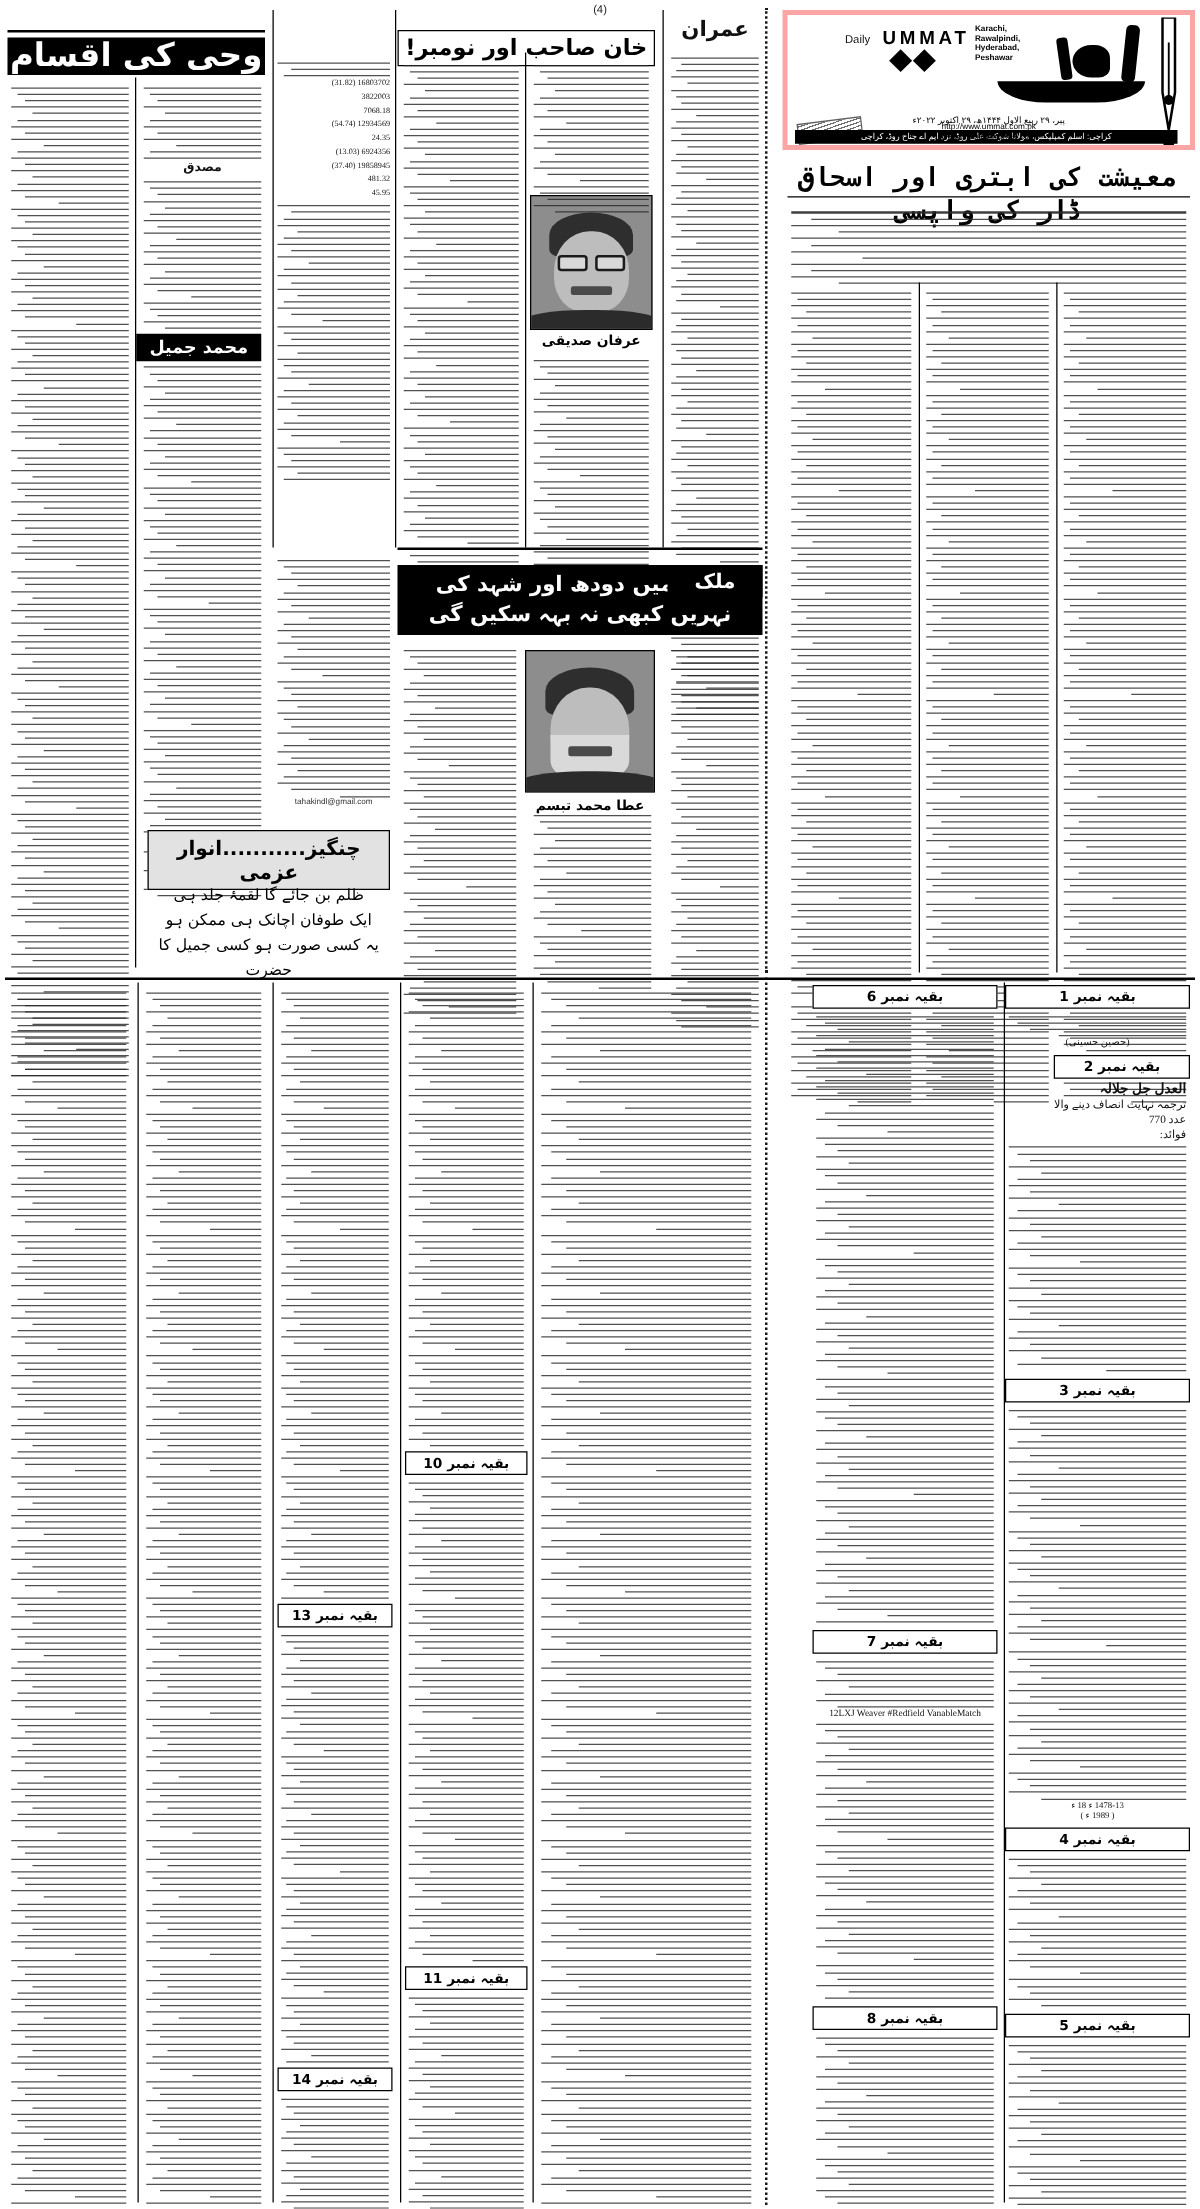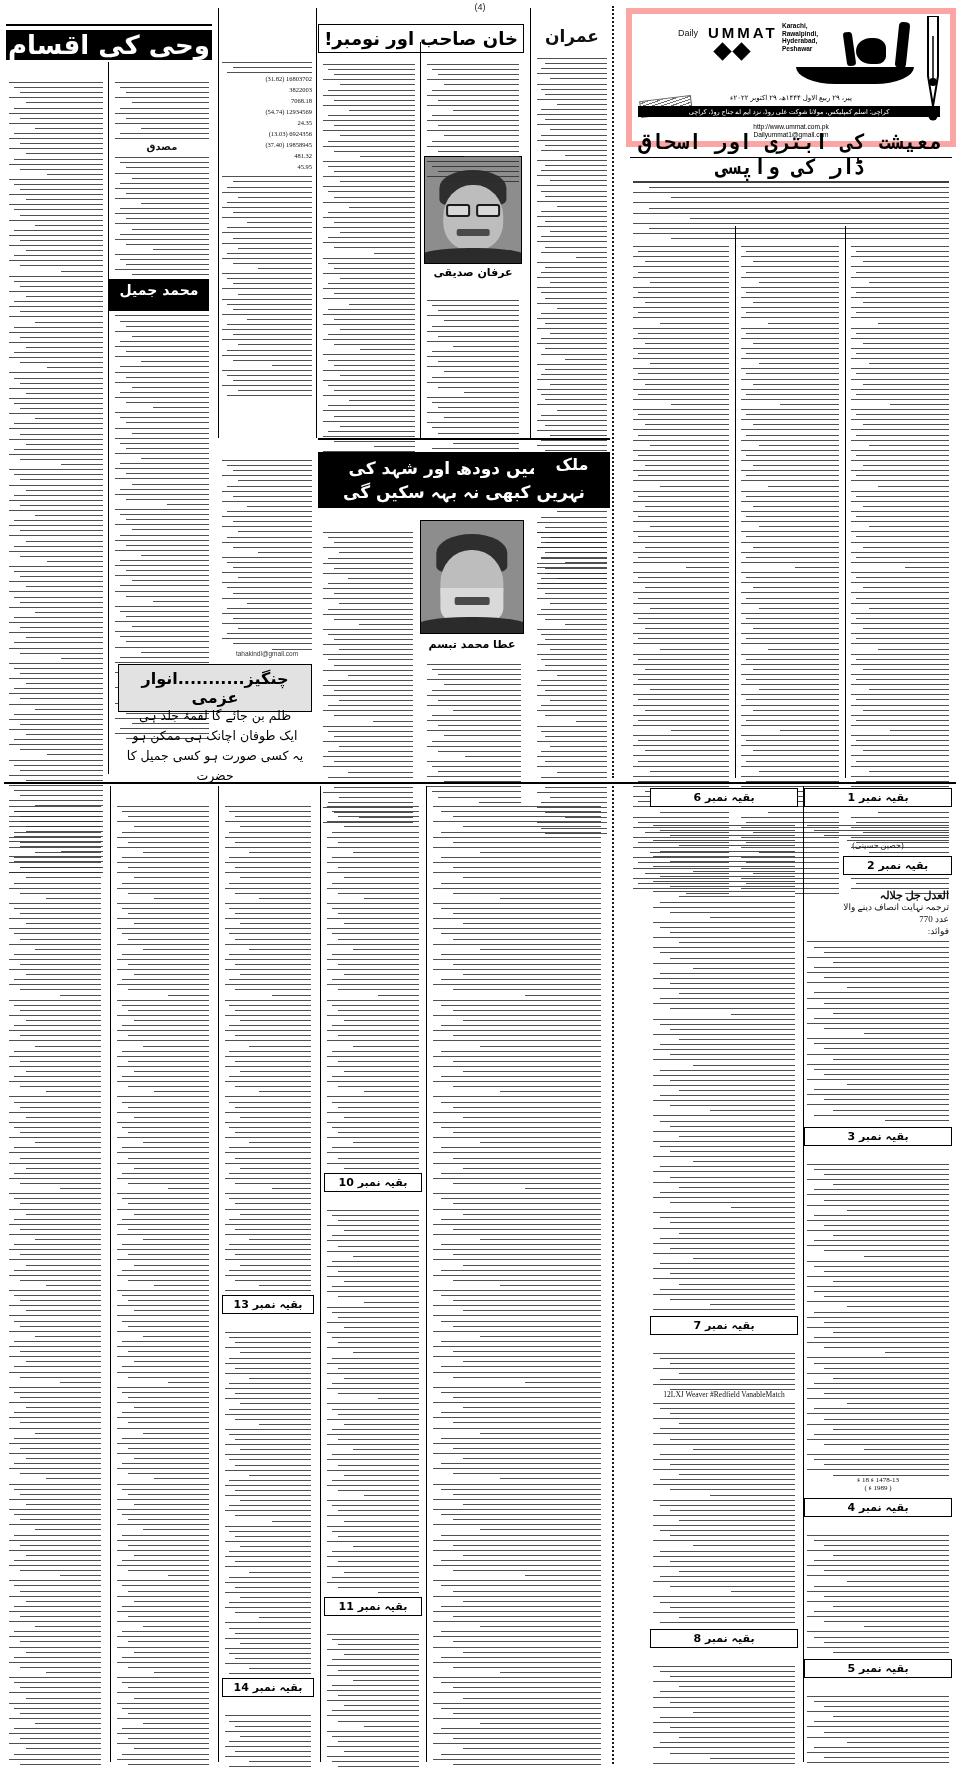--- a/index.html
+++ b/index.html
@@ -28,22 +28,22 @@
 
   
   .page-no {
     position: absolute; top: 2px; left: 0; width: 960px;
     text-align: center; font-size: 9px; color: #222;
     font-family: "Liberation Sans", sans-serif;
   }
 
   
   .masthead {
-    position: absolute; right: 4px; top: 8px; width: 330px; height: 139px;
-    border: 6px solid #fca5a5; background: #fff; overflow: hidden;
+    position: absolute; right: 4px; top: 8px; width: 330px; height: 112px;
+    border: 4px solid #fca5a5; background: #fff; overflow: hidden;
   }
   .mh-inner { position: relative; width: 100%; height: 100%; }
   .mh-daily {
     position: absolute; left: 46px; top: 14px;
     font-family: "Liberation Sans", sans-serif; font-size: 9px; color: #111;
   }
   .mh-ummat {
     position: absolute; left: 76px; top: 10px;
     font-family: "Liberation Sans", sans-serif; font-size: 15px;
     font-weight: 700; letter-spacing: 3px; color: #000;
@@ -206,21 +206,21 @@
     font-family: "DejaVu Sans", "Liberation Sans", sans-serif; color: #000;
     padding-top: 6px;
   }
   .email {
     direction: ltr; text-align: center; font-size: 6.5px; color: #333;
     font-family: "Liberation Sans", sans-serif;
   }
 
   
   .blk { position: absolute; }
-  .rtl { direction: rtl; margin-top: 12px; }
+  .rtl { direction: rtl; }
   .center { text-align: center; }
 </style>
 </head>
 <body>
 
 <div class="page">
 
   <div class="page-no">(4)</div>
 
   <div class="masthead">
@@ -1070,21 +1070,21 @@
         <div class="ln s95"></div>
       <div class="ln s100"></div>
         <div class="ln s88"></div>
         <div class="ln s60"></div>
         <div class="ln s100"></div>
       <div class="ln s95"></div>
         <div class="ln s88"></div>
         <div class="ln s100"></div>
         <div class="ln s82"></div>
     </div>
-    <div class="blk head-black" style="left:0; margin-top:4px; position:relative; width:100px; height:32px; line-height:22px; font-size:14px;">محمد جمیل</div>
+    <div class="blk head-black" style="left:0; margin-top:4px; position:relative; width:100px; height:22px; line-height:22px; font-size:14px;">محمد جمیل</div>
     <div class="body-lines">
       <div class="ln s100"></div>
         <div class="ln s95"></div>
         <div class="ln s88"></div>
         <div class="ln s100"></div>
       <div class="ln s82"></div>
         <div class="ln s95"></div>
         <div class="ln s100"></div>
         <div class="ln s88"></div>
       <div class="ln s100"></div>

